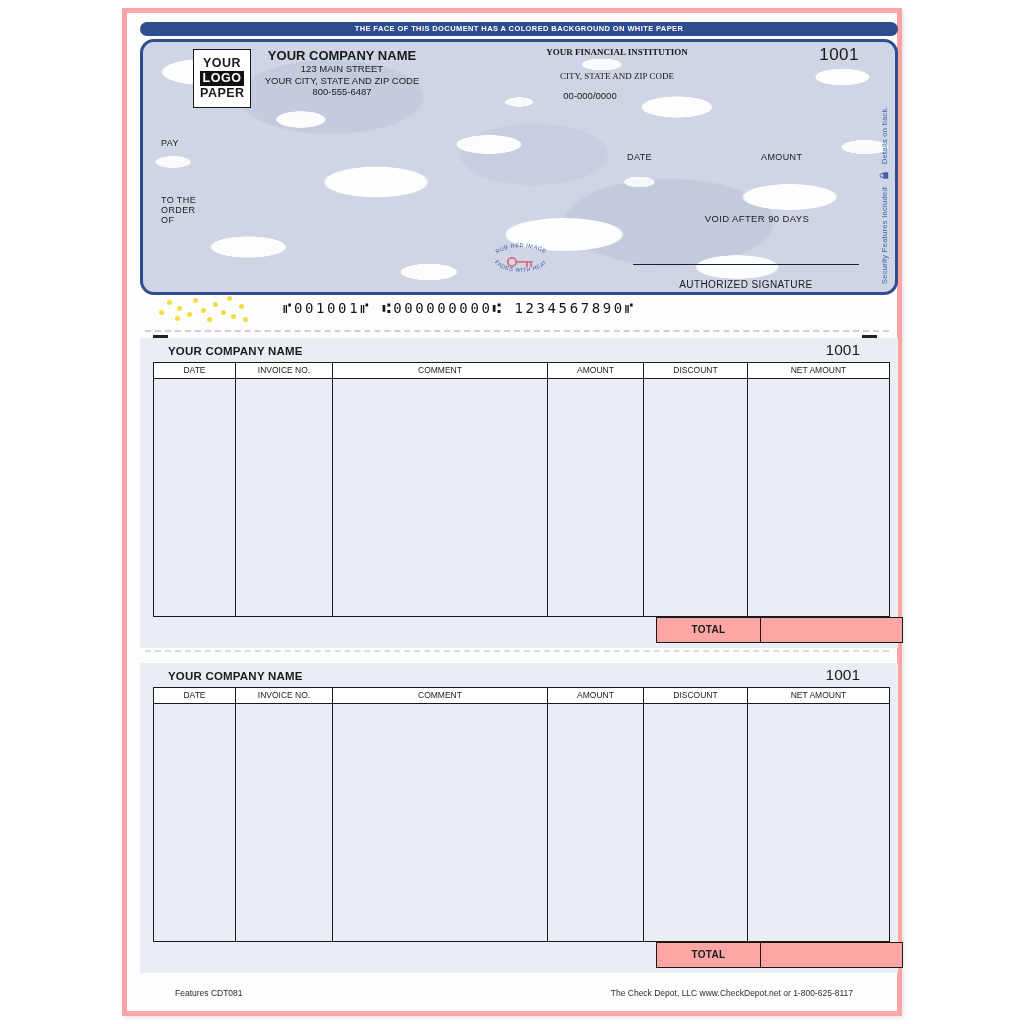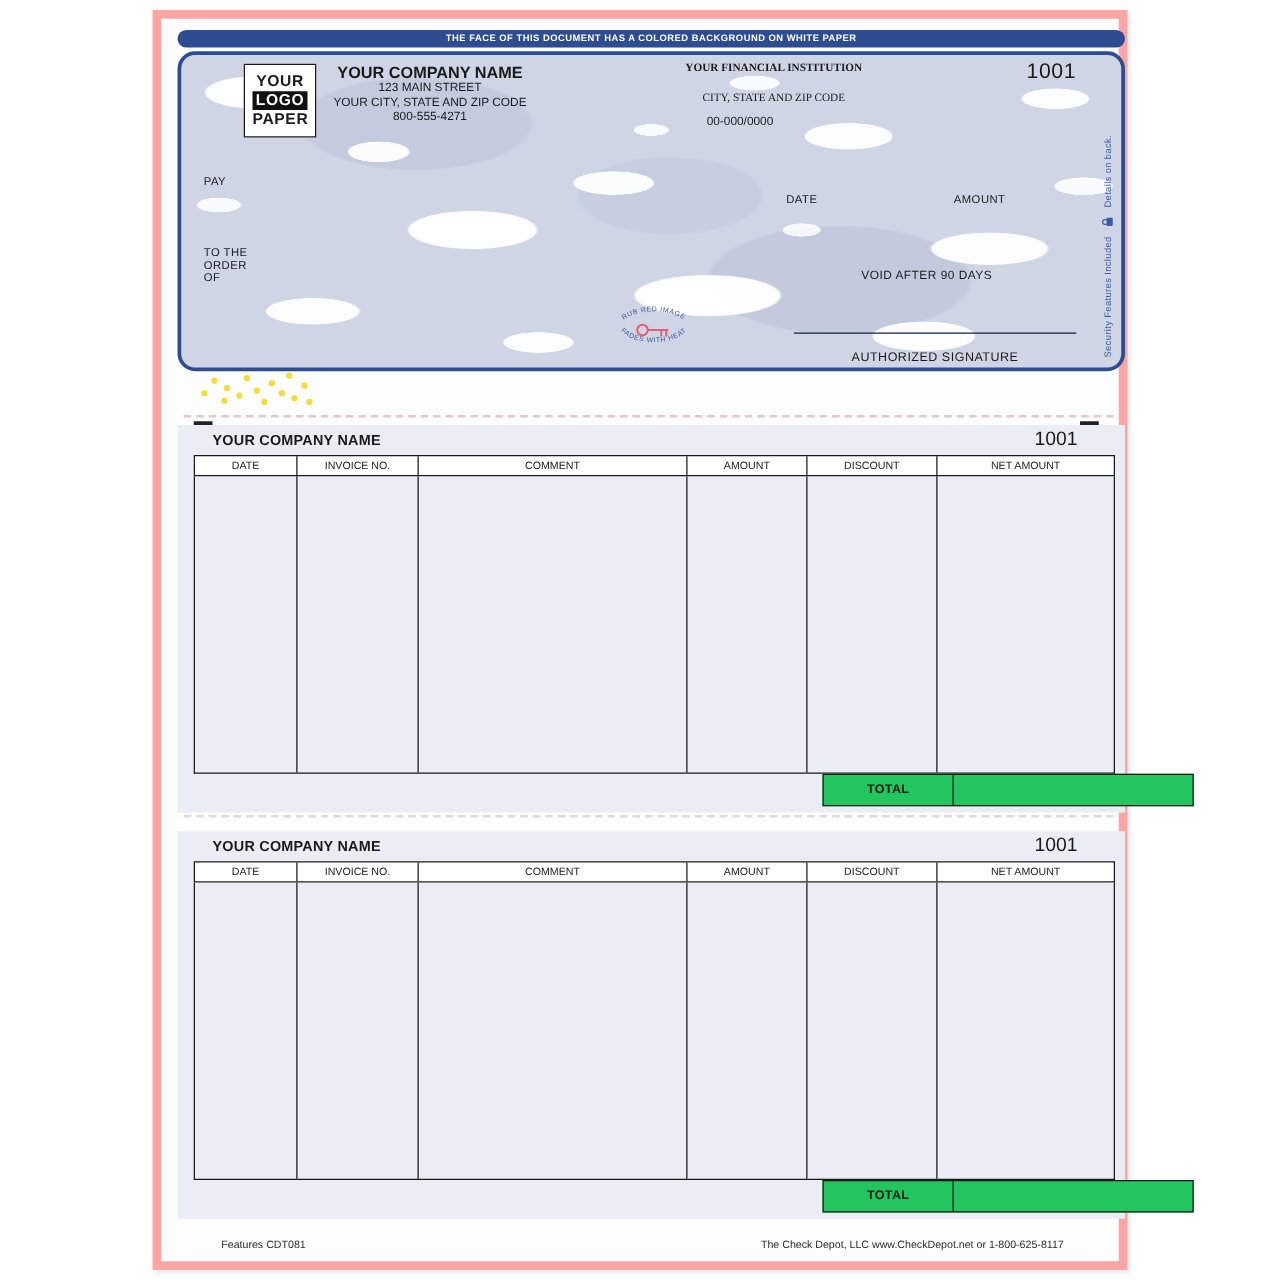--- a/index.html
+++ b/index.html
@@ -9,21 +9,21 @@
     --stub-bg:#eaedf4;
     --dot:#f2dd3e;
     --side:#3c5ca8;
     --sealred:#dd5f76;
   }
   *{margin:0;padding:0;box-sizing:border-box;}
   html,body{width:1024px;height:1024px;background:#ffffff;overflow:hidden;
     font-family:"Liberation Sans","DejaVu Sans",sans-serif;color:var(--ink);}
   .canvas{position:relative;width:1024px;height:1024px;background:#fff;}
   .sheet{position:absolute;left:122px;top:8px;width:780px;height:1008px;
-    background:#fdfdfe;border:7px solid #fca5a5;box-shadow:2px 2px 4px rgba(40,50,80,.12);}
+    background:#fdfdfe;border:5px solid #fca5a5;box-shadow:2px 2px 4px rgba(40,50,80,.12);}
 
   
   .banner{position:absolute;left:13px;top:9px;width:758px;height:14px;border-radius:8px;
     background:var(--navy);color:#fff;font-size:7.5px;font-weight:bold;letter-spacing:.4px;
     text-align:center;line-height:14px;}
 
   
   .check{position:absolute;left:13px;top:26px;width:758px;height:256px;
     border:3px solid var(--navy);border-radius:14px;
     background:
@@ -61,21 +61,21 @@
   .bank .name{font-size:9px;font-weight:bold;line-height:10px;}
   .bank .line{font-size:9px;line-height:10px;margin-top:14px;}
   .fraction{left:397px;top:48px;width:100px;text-align:center;font-size:9.5px;}
 
   .checkno{right:36px;top:3px;font-size:17px;letter-spacing:.5px;}
   .lbl{font-size:9px;letter-spacing:.4px;line-height:10px;}
   .pay{left:18px;top:96px;}
   .order{left:18px;top:153px;}
   .lbl-date{left:484px;top:110px;}
   .lbl-amount{left:618px;top:110px;}
-  .void{left:544px;top:172px;width:140px;font-size:9.5px;}
+  .void{left:544px;top:172px;width:140px;text-align:center;font-size:9.5px;}
 
   .sig{left:490px;top:222px;width:226px;border-top:1.2px solid #10203f;
     text-align:center;font-size:10px;letter-spacing:.4px;padding-top:14px;}
 
   .seal{left:343px;top:195px;}
 
   .sidenote{left:616px;top:146px;width:250px;height:14px;transform:rotate(-90deg);
     display:flex;align-items:center;justify-content:center;gap:7px;
     color:var(--side);font-size:7.5px;letter-spacing:.3px;white-space:nowrap;}
 
@@ -109,22 +109,22 @@
   .stub-company{left:28px;top:7px;font-size:11.5px;font-weight:bold;letter-spacing:.2px;}
   .stub-no{right:38px;top:3px;font-size:15.5px;}
   .ttable{left:13px;top:24px;width:737px;}
   .thead{display:flex;height:17px;background:#fff;border:1px solid var(--ink);}
   .thead .c{font-size:8.5px;line-height:15px;text-align:center;border-right:1px solid var(--ink);}
   .thead .c:last-child{border-right:none;}
   .tbody{display:flex;height:238px;border:1px solid var(--ink);border-top:none;}
   .tbody .c{border-right:1px solid var(--ink);}
   .tbody .c:last-child{border-right:none;}
   .c1{width:82px;}.c2{width:97px;}.c3{width:215px;}.c4{width:96px;}.c5{width:104px;}.c6{flex:1;}
-  .trow-total{left:516px;top:279px;width:297px;height:26px;border:1px solid var(--ink);
-    display:flex;background:#22c55e;}
+  .trow-total{left:516px;top:279px;width:247px;height:26px;border:1px solid var(--ink);
+    display:flex;background:#fca5a5;}
   .tcell-total{width:104px;border-right:1px solid var(--ink);text-align:center;
     font-size:10px;font-weight:bold;line-height:24px;letter-spacing:.3px;}
   .tcell-net{flex:1;}
 
   
   .footer-product{position:absolute;left:48px;top:975px;font-size:8.5px;color:#2b2b2b;}
   .footer-vendor{position:absolute;right:44px;top:975px;font-size:8.5px;color:#2b2b2b;}
 </style>
 </head>
 <body>
@@ -138,21 +138,21 @@
       <div class="logo">
         <div>YOUR</div>
         <div class="mid">LOGO</div>
         <div>PAPER</div>
       </div>
 
       <div class="company">
         <div class="name">YOUR COMPANY NAME</div>
         <div class="line">123 MAIN STREET</div>
         <div class="line">YOUR CITY, STATE AND ZIP CODE</div>
-        <div class="line">800-555-4271</div>
+        <div class="line">800-555-6487</div>
       </div>
 
       <div class="bank">
         <div class="name">YOUR FINANCIAL INSTITUTION</div>
         <div class="line">CITY, STATE AND ZIP CODE</div>
       </div>
       <div class="fraction">00-000/0000</div>
 
       <div class="checkno">1001</div>
 
@@ -207,20 +207,21 @@
         <i></i>
         <i></i>
         <i></i>
         <i></i>
         <i></i>
         <i></i>
         <i></i>
         <i></i>
     </div>
 
+    <div class="micr">⑈001001⑈ ⑆000000000⑆ 1234567890⑈</div>
 
     <div class="perf perf1"></div>
 
     <section class="stub stub1">
       <div class="stub-company">YOUR COMPANY NAME</div>
       <div class="stub-no">1001</div>
       <div class="ttable">
         <div class="thead">
           <div class="c c1">DATE</div>
           <div class="c c2">INVOICE NO.</div>

